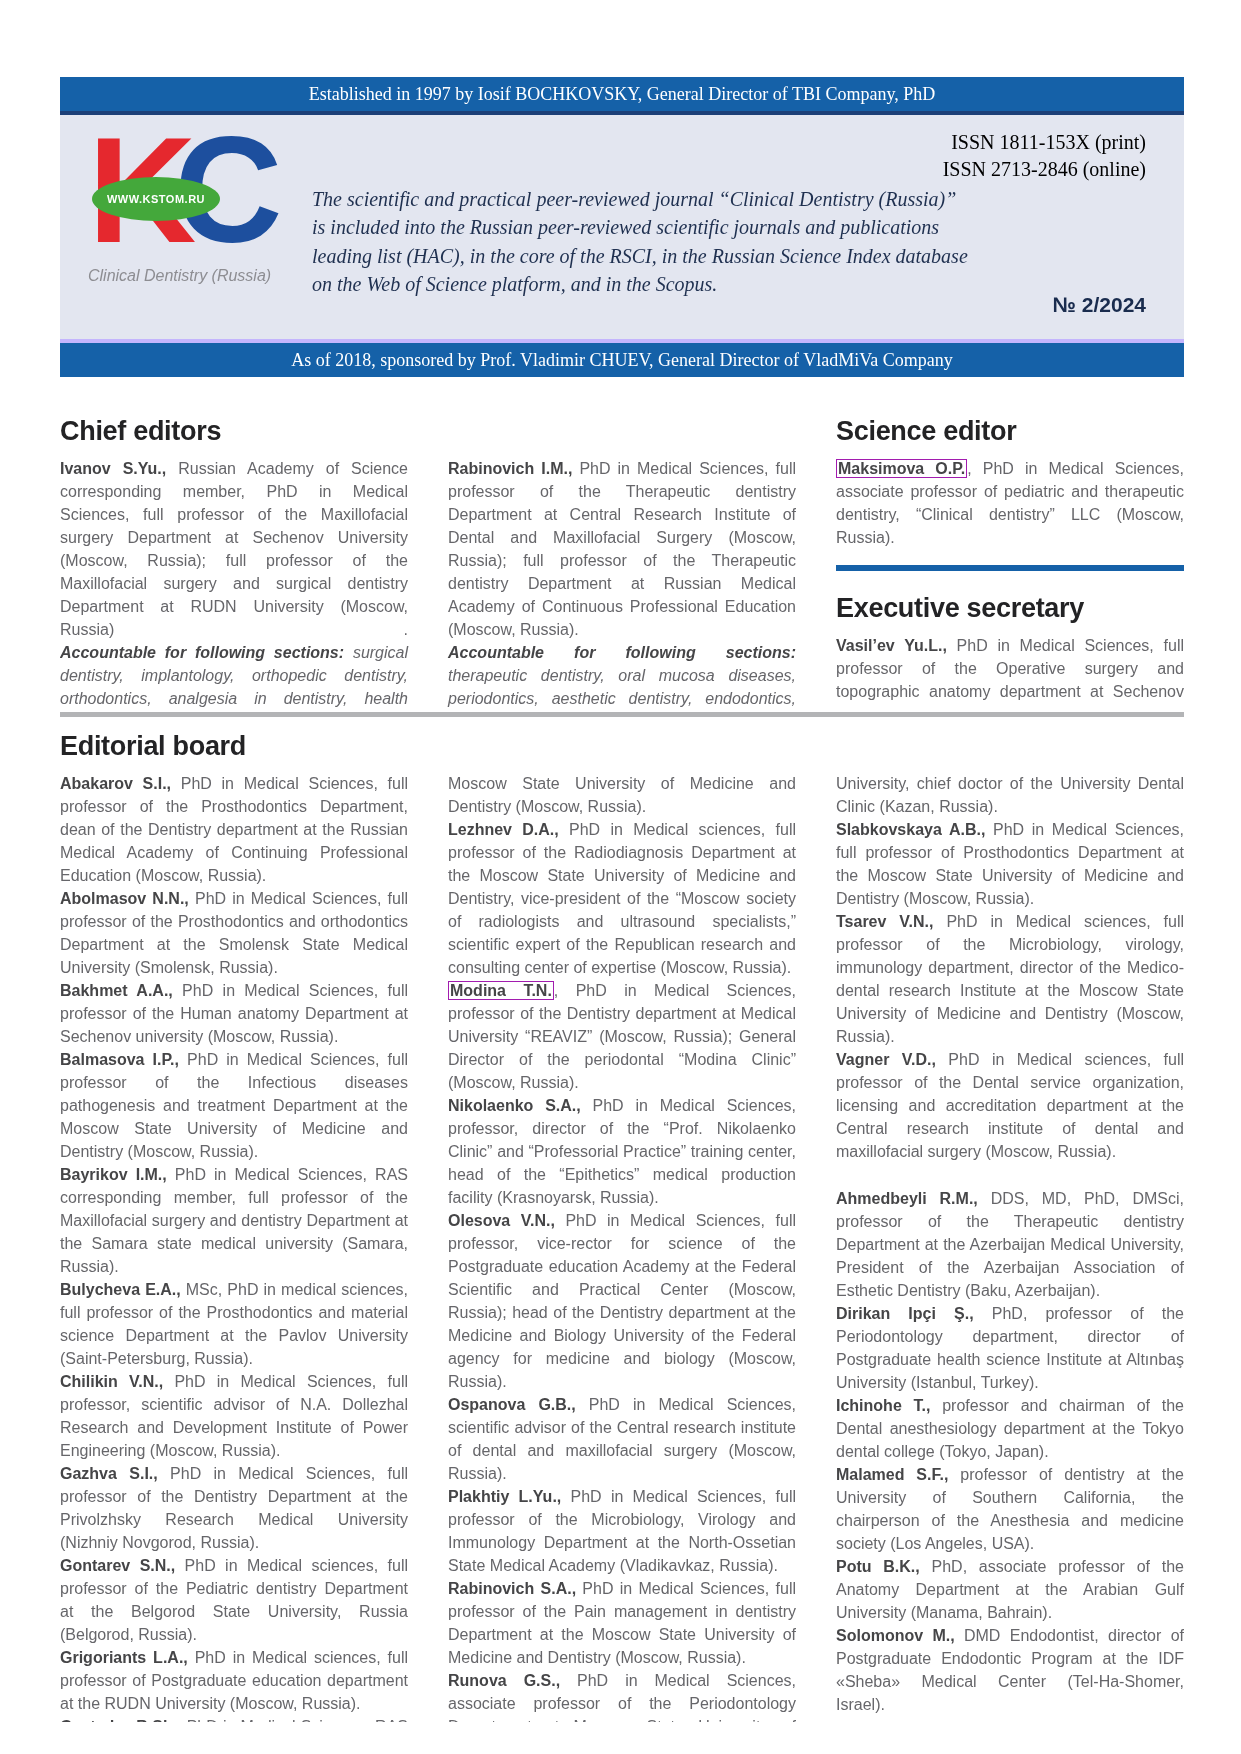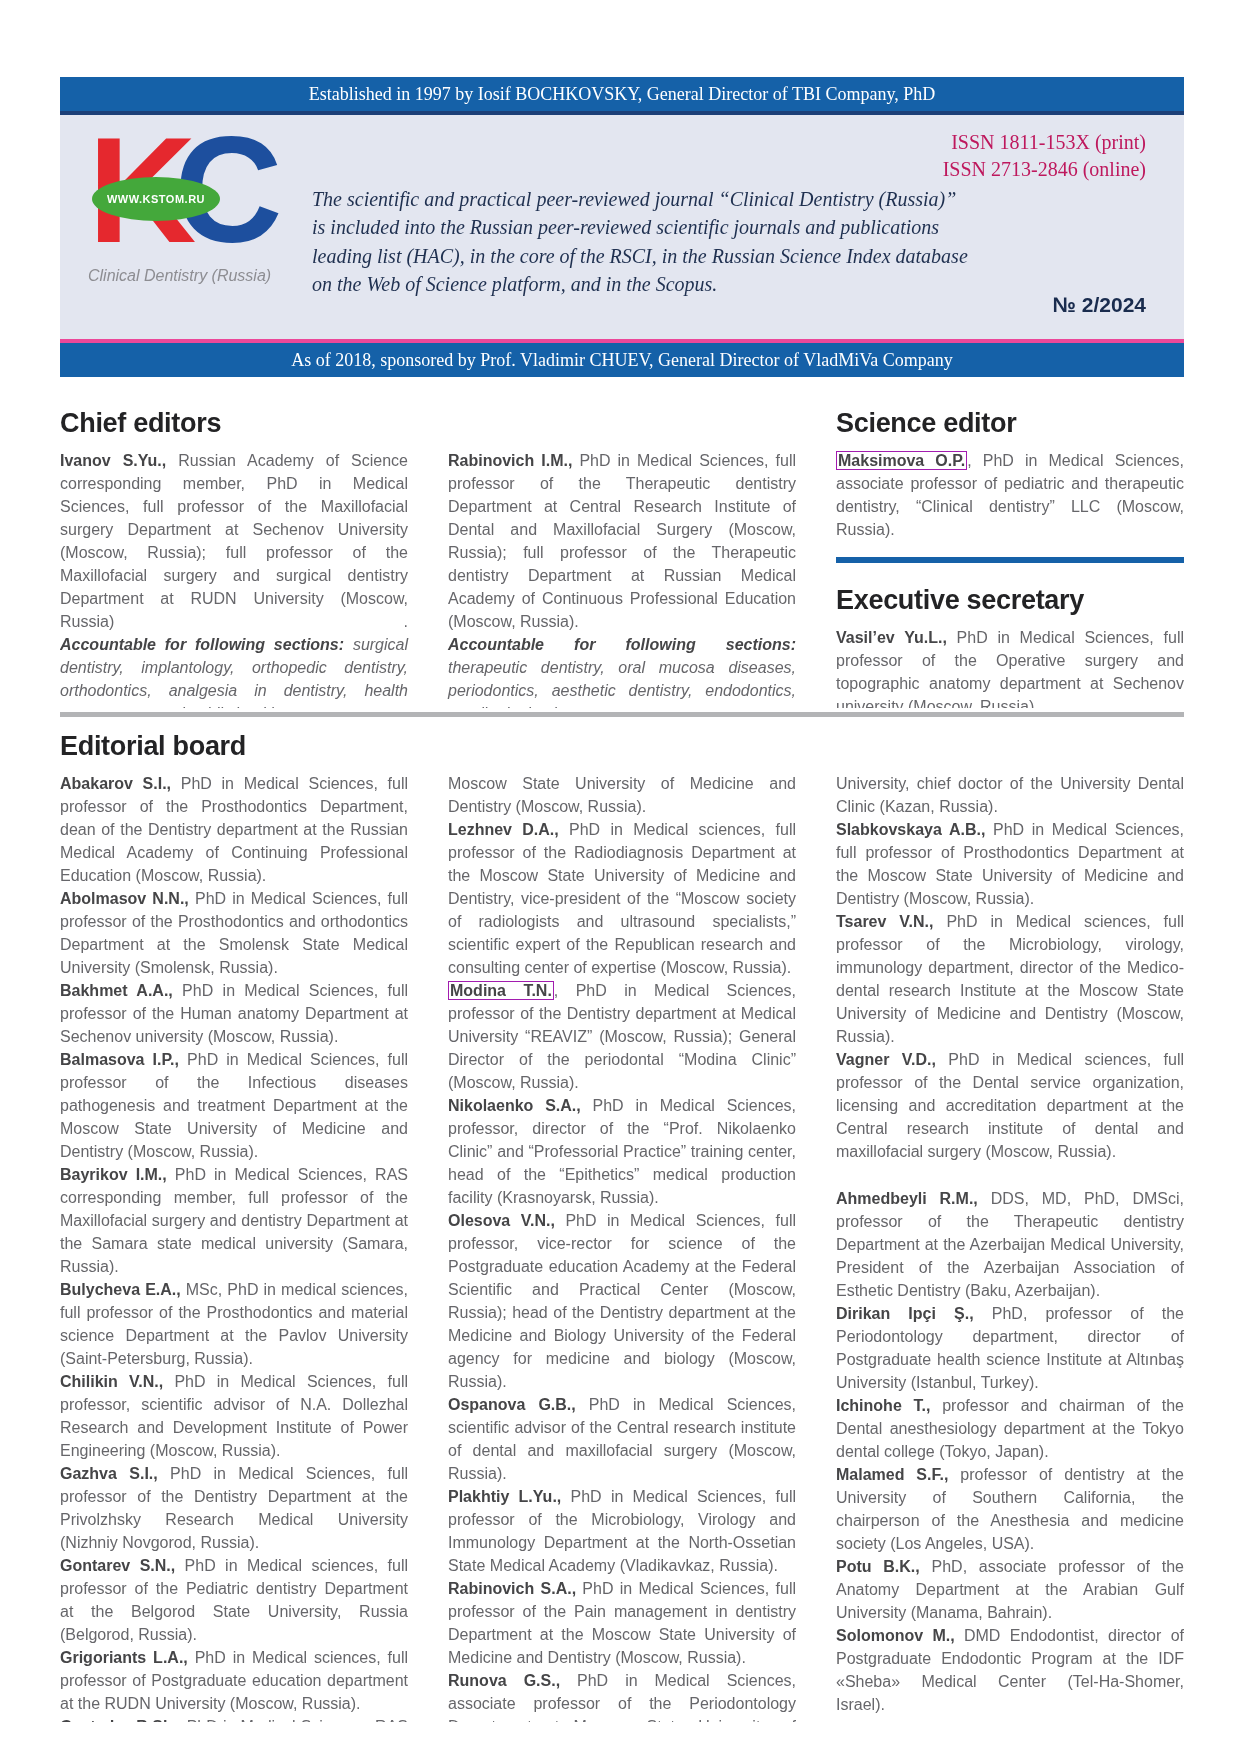--- a/index.html
+++ b/index.html
@@ -10,43 +10,43 @@
   }
 
   
   .masthead { position:absolute; left:60px; top:77px; width:1124px; }
   .banner {
     background:#1561a8; color:#ffffff; text-align:center;
     font-family:"Liberation Serif", serif; font-size:18px; line-height:34px; height:34px;
     white-space:nowrap; overflow:hidden;
   }
   .banner.top { border-bottom:4px solid #1c3f77; }
-  .banner.bottom { border-top:4px solid #ec4899; }
+  .banner.bottom { border-top:4px solid #c4b5fd; }
   .panel { position:relative; background:#e3e6f0; height:224px; }
 
   .logo { position:absolute; left:28px; top:16px; width:220px; }
   .logo-letters { position:relative; display:flex; align-items:flex-start; height:128px; }
   .logo-k { font-size:150px; line-height:118px; font-weight:700; color:#e5282e; }
   .logo-c { font-size:150px; line-height:118px; font-weight:700; color:#1d4f9e; margin-left:-22px; }
   .logo-ellipse {
     position:absolute; left:4px; top:46px; width:128px; height:44px;
     background:#44a83b; border-radius:50%;
     display:flex; align-items:center; justify-content:center;
   }
   .logo-ellipse span { color:#ffffff; font-size:11px; font-weight:700; letter-spacing:0.5px; }
   .logo-caption { margin-top:8px; font-size:16px; font-style:italic; color:#8d8d92; }
 
   .issn { position:absolute; top:14px; right:38px; text-align:right;
-    font-family:"Liberation Serif", serif; font-size:20px; line-height:1.35; color:#be185d; }
+    font-family:"Liberation Serif", serif; font-size:20px; line-height:1.35; color:#000000; }
   .desc { position:absolute; left:252px; top:70px; width:662px;
     font-family:"Liberation Serif", serif; font-style:italic; font-size:20px; line-height:1.42; color:#1f3050; }
   .issue { position:absolute; right:38px; bottom:22px; font-size:21px; font-weight:700; color:#1a2c4e; }
 
   
-  h2.sec-title { margin:0 0 10px 0; font-size:27px; font-weight:700; color:#232325; letter-spacing:-0.3px; }
+  h2.sec-title { margin:8px 0 10px 0; font-size:27px; font-weight:700; color:#232325; letter-spacing:-0.3px; }
   p.entry { margin:0; font-size:16px; line-height:23px; color:#66666a; text-align:justify; }
   p.entry b.nm { color:#454547; font-weight:700; }
   p.entry .boxed { border:1px solid #a21caf; padding:0 1px; }
   p.entry.gap { margin-top:24px; }
   .acc-label { color:#454547; font-weight:700; font-style:italic; }
   .acc-text { font-style:italic; color:#66666a; }
   .tp { float:right; }
 
   
   .editors {

